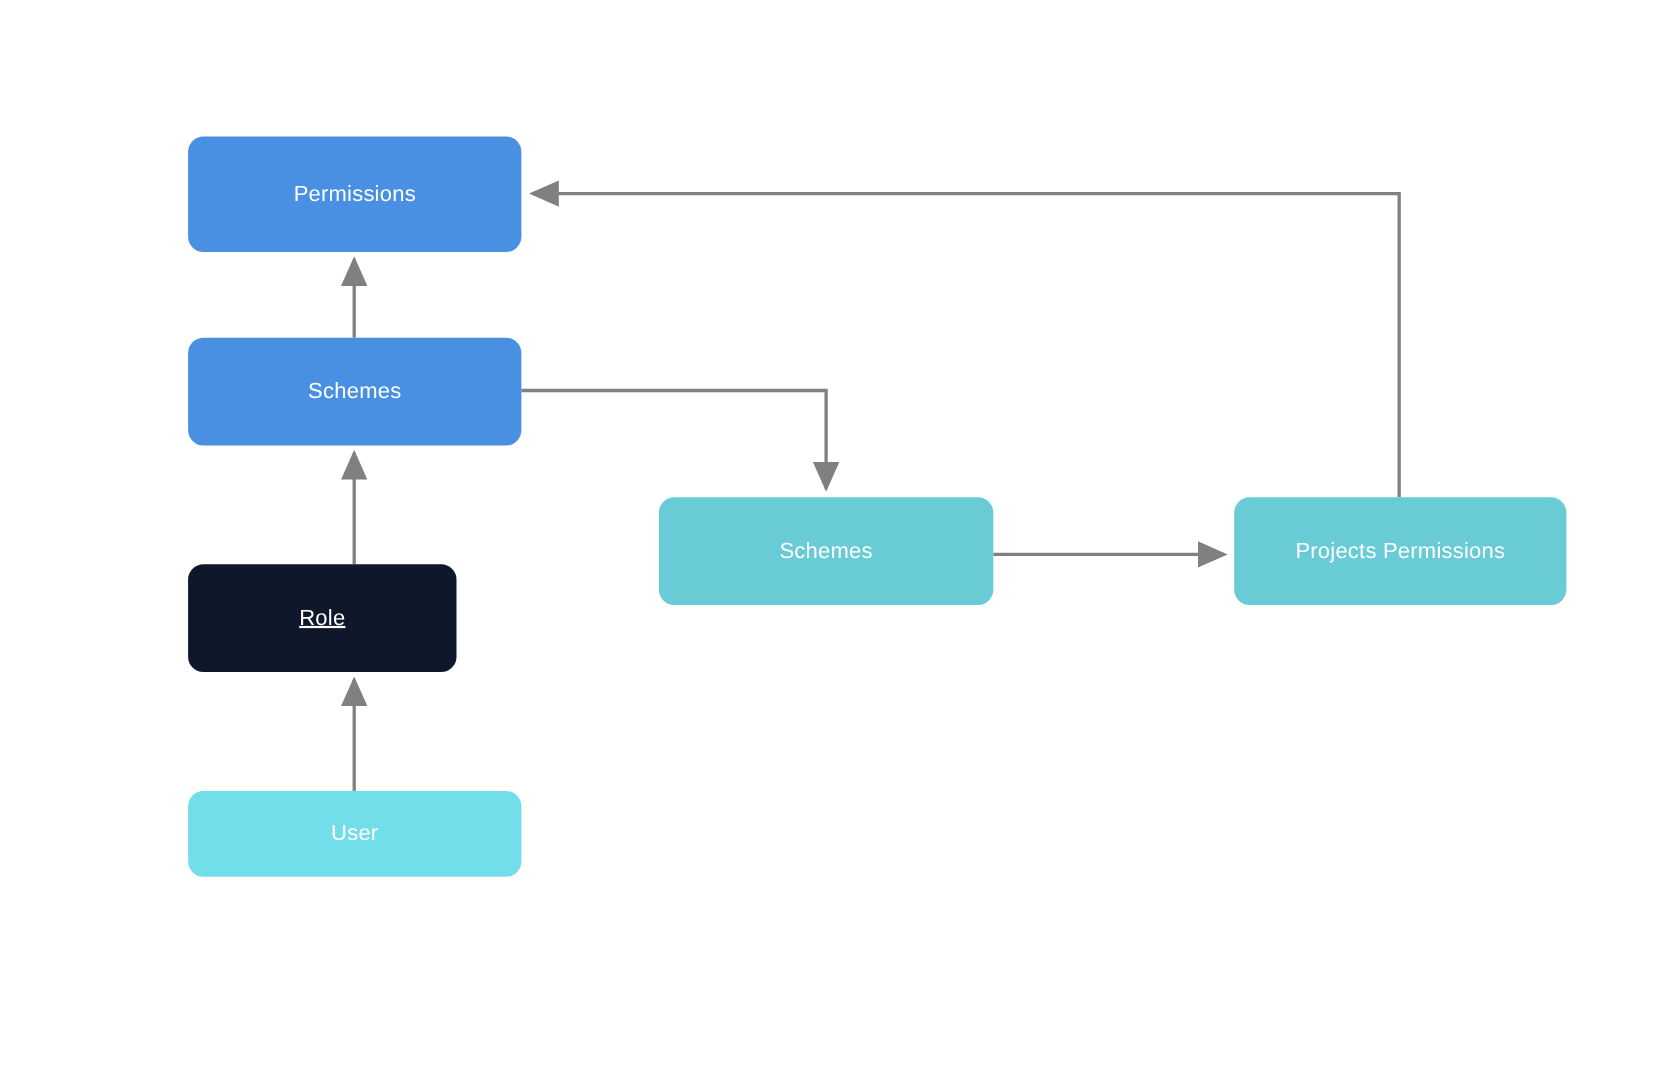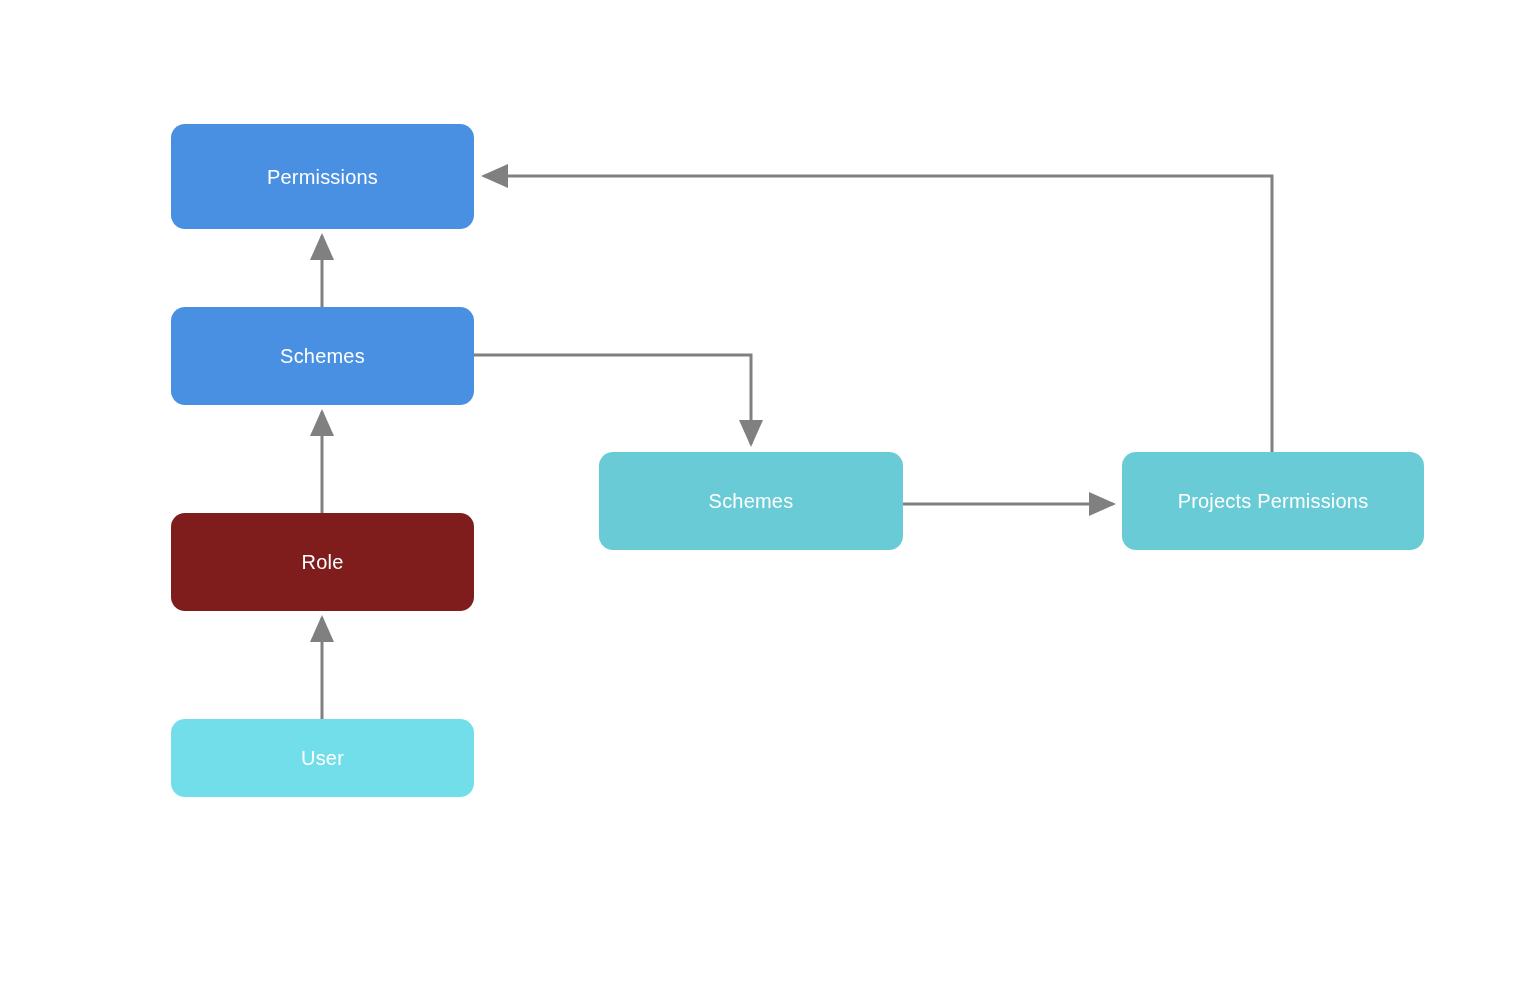--- a/index.html
+++ b/index.html
@@ -70,21 +70,21 @@
   </svg>
 
   <div class="node" style="left:153px; top:124px; width:303px; height:105px; background:#4A90E2;">
     <span class="node-label">Permissions</span>
   </div>
 
   <div class="node" style="left:153px; top:307px; width:303px; height:98px; background:#4A90E2;">
     <span class="node-label">Schemes</span>
   </div>
 
-  <div class="node" style="left:153px; top:513px; width:303px; height:98px; background:#7f1d1d;">
+  <div class="node" style="left:153px; top:513px; width:244px; height:98px; background:#0f172a;text-decoration:underline;">
     <span class="node-label">Role</span>
   </div>
 
   <div class="node" style="left:153px; top:719px; width:303px; height:78px; background:#72DEEA;">
     <span class="node-label">User</span>
   </div>
 
   <div class="node" style="left:581px; top:452px; width:304px; height:98px; background:#69CBD6;">
     <span class="node-label">Schemes</span>
   </div>

